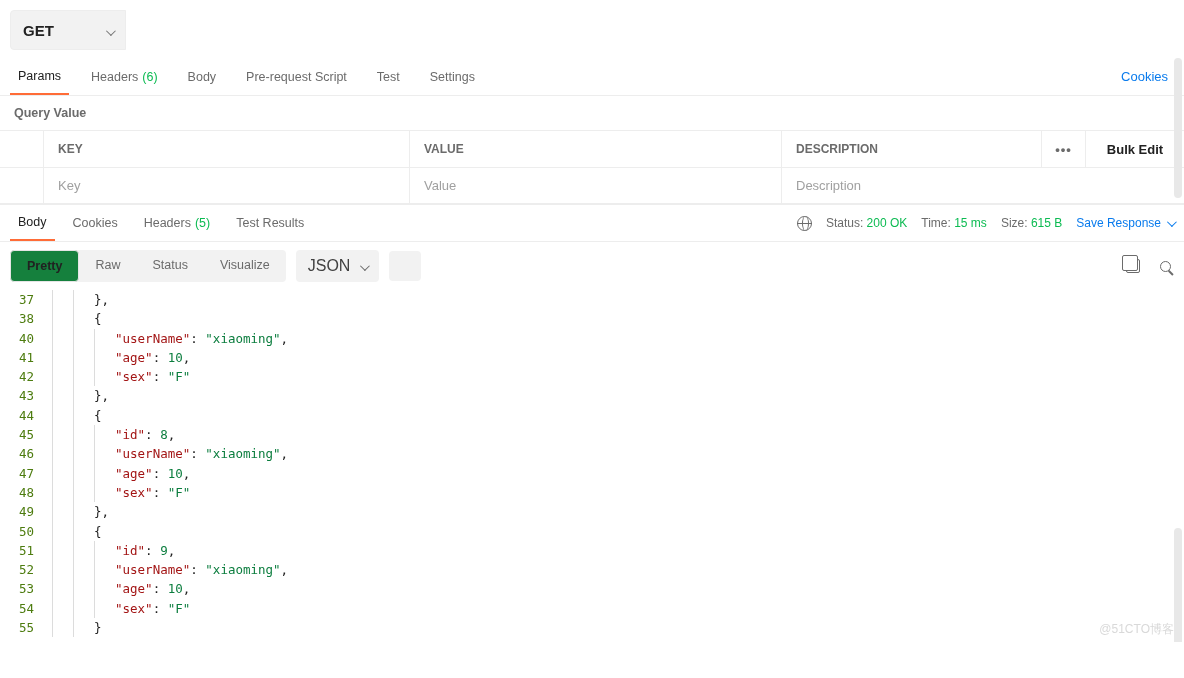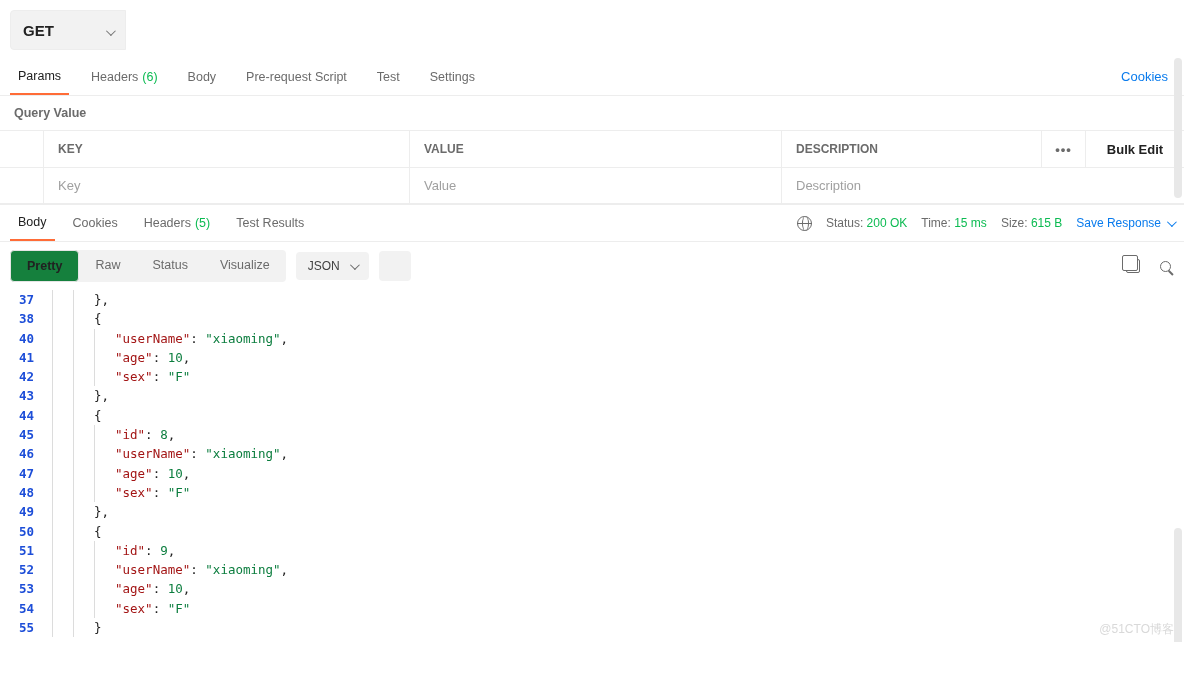--- a/index.html
+++ b/index.html
@@ -34,33 +34,33 @@
 .resp-right { margin-left: auto; display: flex; align-items: center; gap: 14px; font-size: 12px; color: #6b6b6b; }
 .resp-right .val { color: #0cbb52; }
 .save-resp { color: #097bed; font-weight: 500; cursor: pointer; display: flex; align-items: center; gap: 6px; }
 .globe-icon { width: 15px; height: 15px; border: 1.3px solid #6b6b6b; border-radius: 50%; position: relative; }
 .globe-icon::before { content: ""; position: absolute; top: -1px; bottom: -1px; left: 4px; width: 5px; border: 1.3px solid #6b6b6b; border-top: none; border-bottom: none; border-radius: 50%; }
 .globe-icon::after { content: ""; position: absolute; left: -1px; right: -1px; top: 6px; border-top: 1.3px solid #6b6b6b; }
 .viewer-bar { display: flex; align-items: center; padding: 8px 10px; gap: 10px; }
 .seg { display: inline-flex; background: #f2f2f2; border-radius: 4px; overflow: hidden; }
 .seg .sbtn { padding: 8px 16px; color: #6b6b6b; cursor: pointer; font-size: 12.5px; }
 .seg .sbtn.active { background: #15803d; border: 1px solid #e5e5e5; border-radius: 4px; color: #212121; font-weight: 700; }
-.json-select { background: #f2f2f2; border-radius: 4px; padding: 7px 12px; display: flex; align-items: center; gap: 10px; color: #414141; cursor: pointer; font-size: 12px; }
+.json-select { background: #f2f2f2; border-radius: 4px; padding: 7px 12px; display: flex; align-items: center; gap: 10px; color: #414141; cursor: pointer; font-size: 16px; }
 .wrap-btn { background: #f2f2f2; border-radius: 4px; width: 32px; height: 30px; display: flex; align-items: center; justify-content: center; cursor: pointer; }
 .wrap-icon { width: 14px; height: 10px; display: block; }
 .wrap-icon .l { height: 2px; background: #ff6c37; border-radius: 1px; margin-bottom: 2px; }
 .toolbar-right { margin-left: auto; display: flex; gap: 14px; color: #6b6b6b; }
 .icon-btn { cursor: pointer; width: 18px; height: 18px; display: flex; align-items: center; justify-content: center; }
 .copy-icon { width: 14px; height: 14px; border: 1.3px solid #6b6b6b; border-radius: 2px; position: relative; }
 .copy-icon::before { content: ""; position: absolute; width: 14px; height: 14px; border: 1.3px solid #6b6b6b; border-radius: 2px; top: -5px; left: -5px; background: #fff; }
 .search-icon-s { width: 11px; height: 11px; border: 1.5px solid #6b6b6b; border-radius: 50%; position: relative; }
 .search-icon-s::after { content: ""; position: absolute; width: 6px; height: 1.5px; background: #6b6b6b; transform: rotate(45deg); bottom: -3px; right: -4px; }
 .code-view { font-family: "Consolas", "Monaco", monospace; font-size: 12.5px; line-height: 19.3px; padding-bottom: 5px; }
 .code-line { display: flex; }
-.ln { width: 44px; text-align: right; padding-right: 10px; color: #1d4ed8; user-select: none; font-weight: bold; }
+.ln { width: 44px; text-align: right; padding-right: 10px; color: #4d7c0f; user-select: none; }
 .cc { white-space: pre; }
 .g1 { border-left: 1px solid #dcdcdc; padding-left: 20px; margin-left: 8px; }
 .g2 { border-left: 1px solid #dcdcdc; padding-left: 20px; }
 .g3 { border-left: 1px solid #dcdcdc; padding-left: 20px; }
 .k { color: #a31515; }
 .s { color: #0b7d3e; }
 .n { color: #0b7d3e; }
 .p { color: #212121; }
 .chev-down { display: inline-block; width: 7px; height: 7px; border-right: 1.5px solid currentColor; border-bottom: 1.5px solid currentColor; transform: rotate(45deg) translateY(-2px); }
 .scroll-gutter { position: absolute; right: 2px; top: 58px; width: 8px; height: 140px; background: #e8e8e8; border-radius: 4px; }

